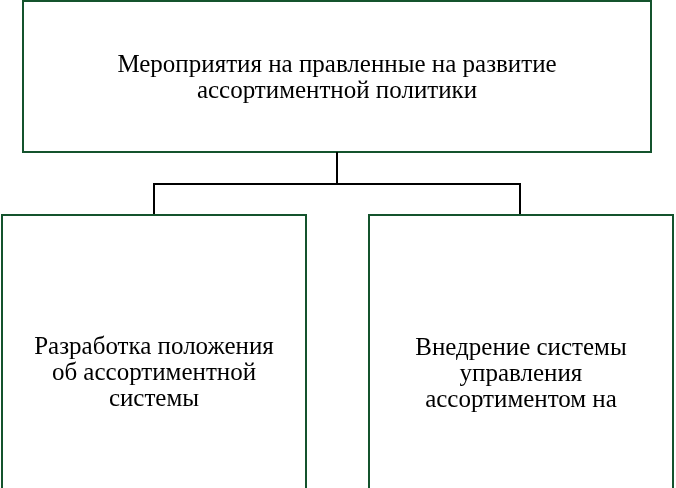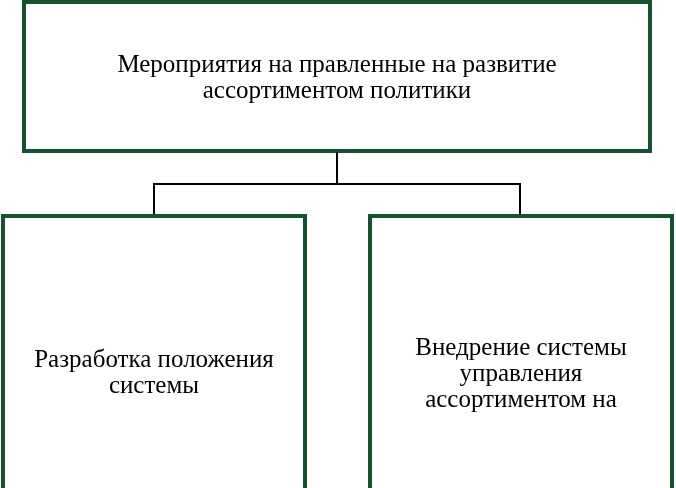--- a/index.html
+++ b/index.html
@@ -1,40 +1,41 @@
 <!DOCTYPE html>
 <html><head>
 <meta charset="utf-8">
 <style>
   html, body { margin:0; padding:0; background:#ffffff; }
   body { width:676px; height:488px; position:relative; overflow:hidden;
          font-family:"Liberation Serif","DejaVu Serif",serif; color:#000; }
-  .box { position:absolute; border:4px solid #14532d; box-sizing:border-box; background:#fff;
+  .box { position:absolute; border:2px solid #14532d; box-sizing:border-box; background:#fff;
          display:flex; align-items:center; justify-content:center; text-align:center; }
   .box span { font-size:25px; line-height:26px; display:block; }
   .line { position:absolute; background:#000; }
 </style>
 </head>
 <body>
 
 <div class="box" style="left:22px; top:0px; width:630px; height:153px;">
   <div>
     <span>Мероприятия на правленные на развитие</span>
-    <span>ассортиментом политики</span>
+    <span>ассортиментной политики</span>
   </div>
 </div>
 
 <div class="line" style="left:336px; top:152px; width:2px; height:33px;"></div>
 <div class="line" style="left:153px; top:183px; width:368px; height:2px;"></div>
 <div class="line" style="left:153px; top:183px; width:2px; height:33px;"></div>
 <div class="line" style="left:519px; top:183px; width:2px; height:33px;"></div>
 
 <div class="box" style="left:1px; top:214px; width:306px; height:315px;">
   <div>
     <span>Разработка  положения</span>
+    <span>об ассортиментной</span>
     <span>системы</span>
   </div>
 </div>
 
 <div class="box" style="left:368px; top:214px; width:306px; height:317px;">
   <div>
     <span>Внедрение системы</span>
     <span>управления</span>
     <span>ассортиментом  на</span>
   </div>

